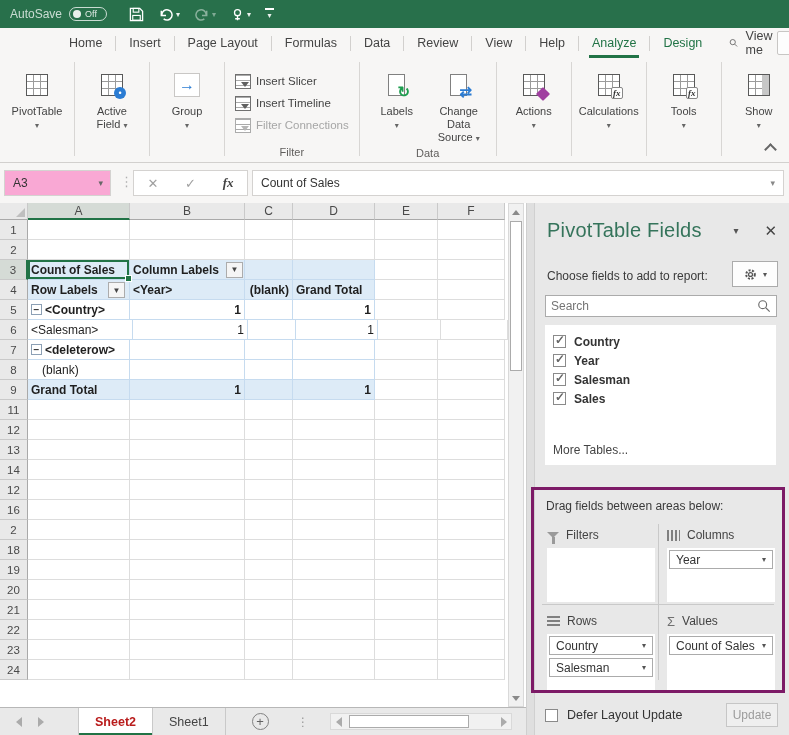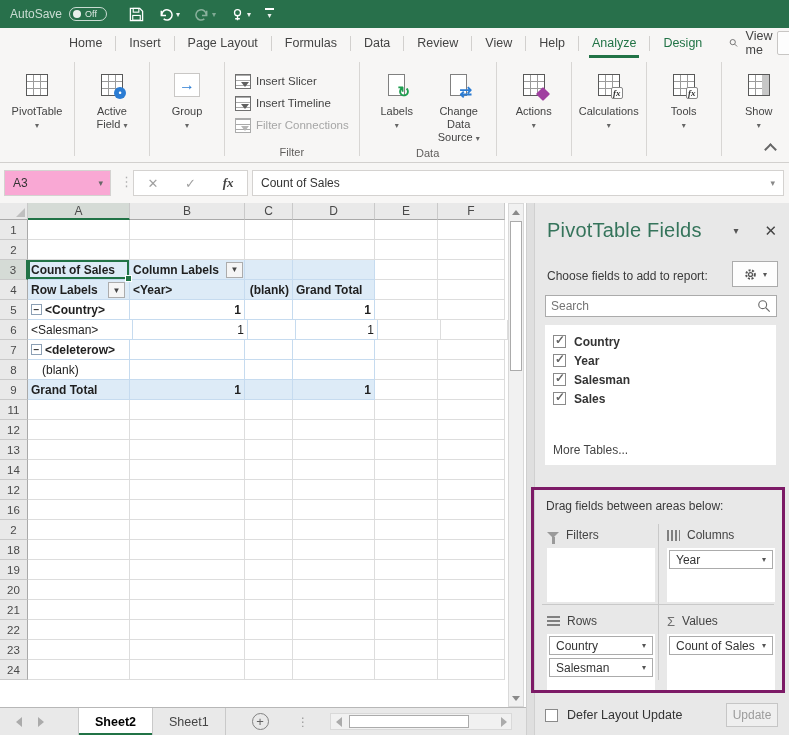--- a/index.html
+++ b/index.html
@@ -114,21 +114,21 @@
   .tri-up { width:0;height:0;border-left:4px solid transparent;border-right:4px solid transparent;border-bottom:5px solid #8A8A8A; }
   .tri-down { width:0;height:0;border-left:4px solid transparent;border-right:4px solid transparent;border-top:5px solid #8A8A8A; }
   .vs-thumb { position:absolute; left:1px; right:1px; top:17px; height:150px; background:#fff; border:1px solid #ABABAB; }
 
   
   .sheetbar { position:absolute; left:0; bottom:0; width:526px; height:28px; background:#E9E9E9; border-top:1px solid #B7B7B7; display:flex; align-items:center; }
   .nav-arrows { display:flex; gap:16px; margin-left:16px; margin-right:34px; }
   .tri-left { width:0;height:0;border-top:5px solid transparent;border-bottom:5px solid transparent;border-right:6px solid #ABABAB; }
   .tri-right { width:0;height:0;border-top:5px solid transparent;border-bottom:5px solid transparent;border-left:6px solid #ABABAB; }
   .sheettab { height:27px; padding:0 16px; display:flex; align-items:center; font-size:12.5px; color:#444; border-right:1px solid #C9C9C9; position:relative; }
-  .sheettab.active { background:#fff; color:#000000; font-weight:bold; border-left:1px solid #C9C9C9; }
+  .sheettab.active { background:#fff; color:#b91c1c; font-weight:bold; border-left:1px solid #C9C9C9; }
   .sheettab.active::after { content:''; position:absolute; left:0; right:0; bottom:0; height:2.5px; background:#217346; }
   .addsheet { width:17px; height:17px; border-radius:50%; border:1px solid #818181; color:#616161; display:flex; align-items:center; justify-content:center; font-size:13px; line-height:1; margin-left:26px; }
   .sb-dots { color:#9A9A9A; margin-left:28px; font-size:12px; }
   .hscroll { position:absolute; left:330px; right:14px; top:5px; height:17px; background:#F1F1F1; border:1px solid #D9D9D9; }
   .hs-arrow { position:absolute; top:0; bottom:0; width:15px; display:flex; align-items:center; justify-content:center; }
   .hs-left { left:0; } .hs-right { right:0; }
   .hs-thumb { position:absolute; left:18px; width:120px; top:1px; bottom:1px; background:#fff; border:1px solid #ABABAB; }
 
   
   .pane { position:absolute; left:526px; right:0; top:0; bottom:0; background:#E8E8E8; border-left:1px solid #CFCFCF; }

